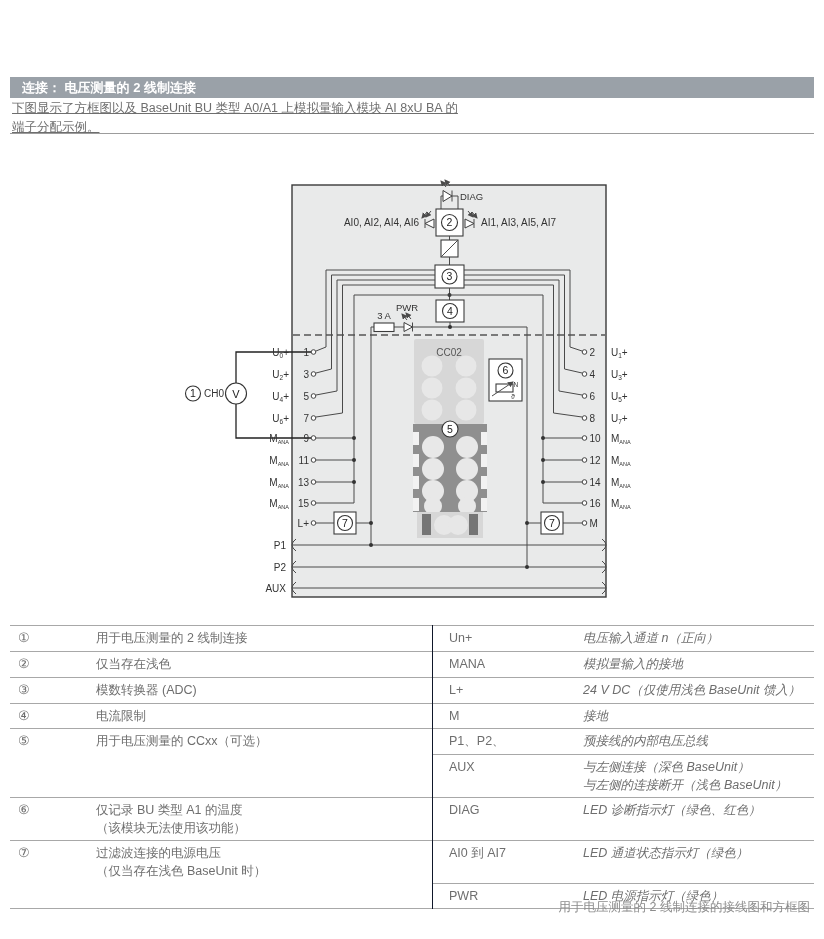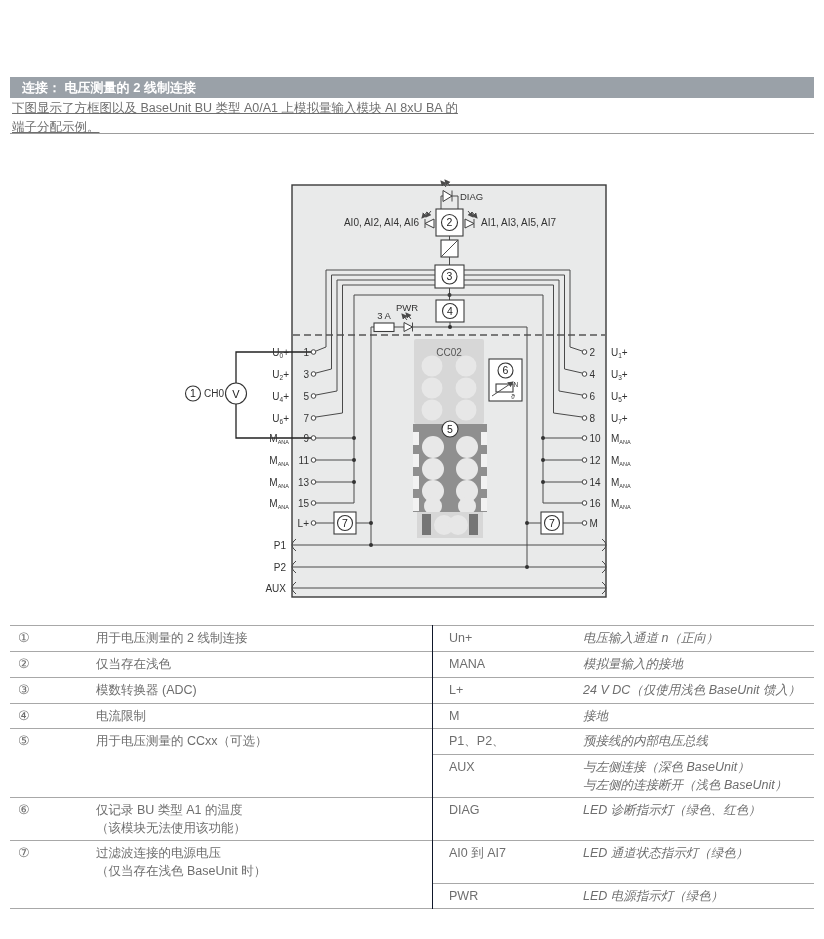--- a/index.html
+++ b/index.html
@@ -353,14 +353,15 @@
       </tr>
       <tr class="merge">
         <td class="c1"></td>
         <td class="c2"></td>
         <td class="c3">PWR</td>
         <td class="c4">LED 电源指示灯（绿色）</td>
       </tr>
     </tbody>
   </table>
 
+  <div class="caption">用于电压测量的 2 线制连接的接线图和方框图</div>
 
 </div>
 
 </body></html>

